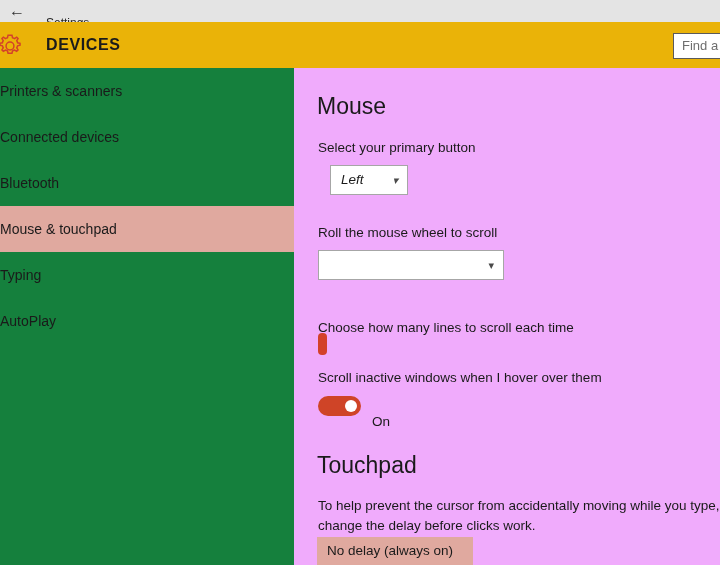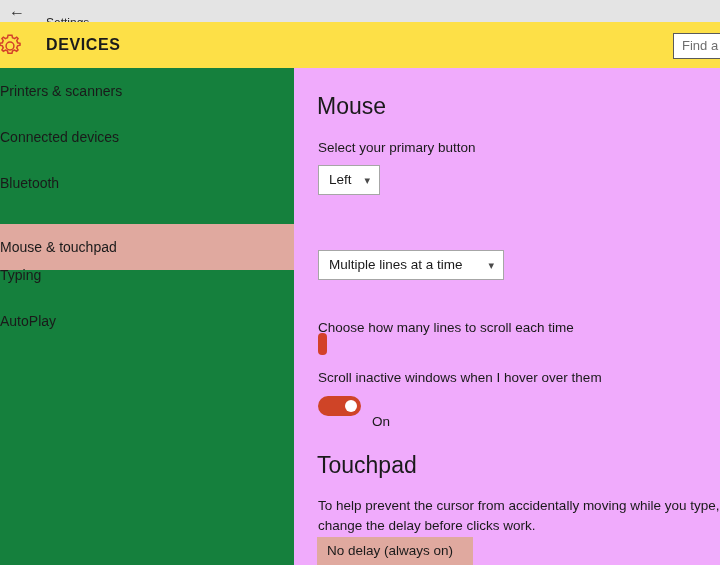--- a/index.html
+++ b/index.html
@@ -47,21 +47,21 @@
     font-size: 12px;
     color: #262626;
   }
 
   
   .header {
     position: absolute;
     left: 0; top: 22px;
     width: 720px;
     height: 46px;
-    background: #fde047;
+    background: #eab308;
   }
   .gear-icon {
     position: absolute;
     left: -5px; top: 9px;
     width: 30px; height: 30px;
   }
   .header-title {
     position: absolute;
     left: 46px; top: 0;
     height: 46px;
@@ -231,39 +231,39 @@
     <div class="header-title">DEVICES</div>
     <div class="search-box">
       <div class="ph">Find a setting</div>
     </div>
   </div>
 
   <div class="sidebar">
     <div class="nav-item" style="top:0px;">Printers &amp; scanners</div>
     <div class="nav-item" style="top:46px;">Connected devices</div>
     <div class="nav-item" style="top:92px;">Bluetooth</div>
-    <div class="nav-item selected" style="top:156px;">Mouse &amp; touchpad</div>
+    <div class="nav-item selected" style="top:138px;">Mouse &amp; touchpad</div>
     <div class="nav-item" style="top:184px;">Typing</div>
     <div class="nav-item" style="top:230px;">AutoPlay</div>
   </div>
 
   <div class="content">
 
     <div class="section-title" style="left:23px; top:25px;">Mouse</div>
 
     <div class="field-label" style="left:24px; top:72px;">Select your primary button</div>
 
-    <div class="dropdown" style="left:24px; top:97px; width:62px;">
+    <div class="dropdown" style="left:36px; top:97px; width:78px;font-style:italic;">
       <span class="dd-text">Left</span>
       <span class="chev" style="right:9px;">▾</span>
     </div>
 
+    <div class="field-label" style="left:24px; top:157px;">Roll the mouse wheel to scroll</div>
 
     <div class="dropdown" style="left:24px; top:182px; width:186px;">
-      <span class="dd-text">Multiple lines at a time</span>
       <span class="chev" style="right:9px;">▾</span>
     </div>
 
     <div class="field-label" style="left:24px; top:240px;margin-top:12px;">Choose how many lines to scroll each time</div>
 
     <div class="slider" style="left:24px; top:265px; width:267px; height:22px;">
       <div class="track"></div>
       <div class="thumb"></div>
     </div>
 

